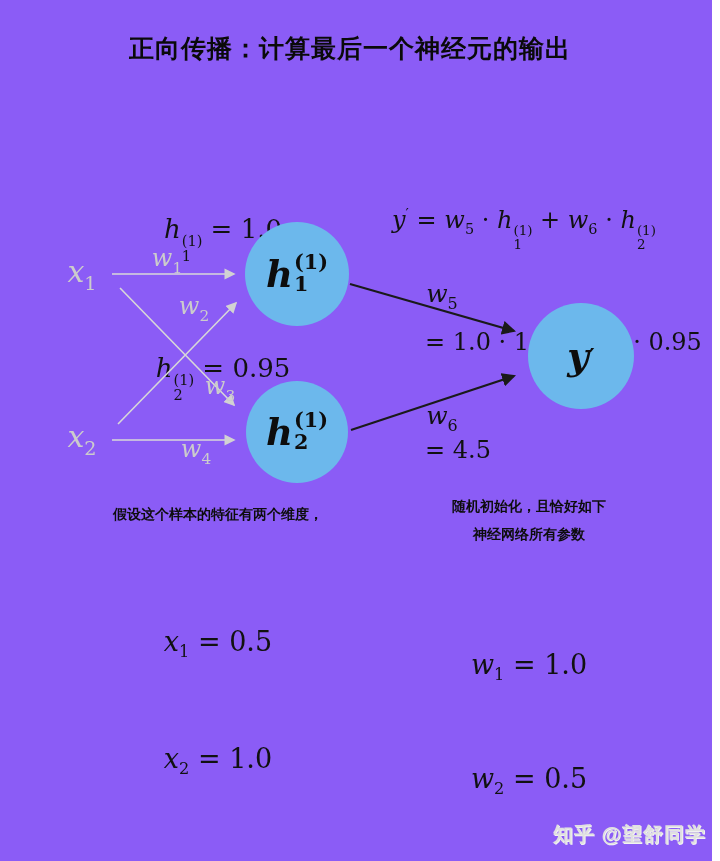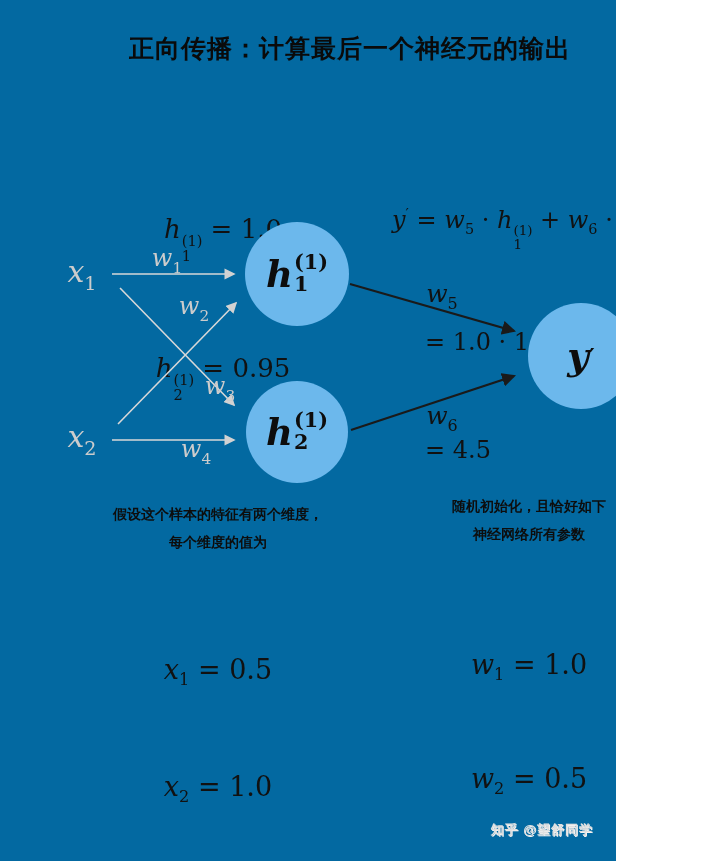--- a/index.html
+++ b/index.html
@@ -1,17 +1,17 @@
 <!DOCTYPE html>
 <html><head>
 <meta charset="utf-8">
 <style>
   html,body { margin:0; padding:0; background:#ffffff; }
   .page {
-    position:relative; width:616px; height:861px; background:#0369a1;
+    position:relative; width:712px; height:861px; background:#8b5cf6;
     overflow:hidden; font-family:"Liberation Sans","DejaVu Sans",sans-serif;
     color:#111111;
   }
   
   .title {
     position:absolute; top:32px; left:0; width:700px; text-align:center;
     font-size:25px; font-weight:bold; letter-spacing:1px; color:#0a0a0a;
   }
   
   .math { font-family:"DejaVu Serif","Liberation Serif",serif; white-space:pre; }
@@ -62,21 +62,21 @@
   .nl-y  { left:528px; top:303px; width:106px; height:106px; }
   
   .note { position:absolute; text-align:center; }
   .note-left  { left:44px;  top:500px; width:348px; }
   .note-right { left:396px; top:492px; width:266px; }
   .cn-line { font-size:14px; font-weight:bold; line-height:28px; color:#0d0d0d; }
   .note-left .x-eqs { margin-top:16px; font-size:27px; line-height:39px; }
   .note-right .w-rows { margin-top:22px; font-size:27px; line-height:38px; }
   
   .watermark {
-    position:absolute; top:821px; right:23px; font-size:13px; font-weight:bold;
+    position:absolute; top:821px; right:6px; font-size:20px; font-weight:bold;
     color:#e0e0e0; text-shadow:1px 1px 0 #f2f2f2; letter-spacing:1px;
   }
 </style>
 </head>
 <body>
 
 <div class="page">
 
   <div class="title">正向传播：计算最后一个神经元的输出</div>
 
@@ -151,21 +151,20 @@
         <span class="msub">2</span>
       </span>
     </div>
   <div class="node-label nl-y">
       <span class="mvar">y</span>
       <sup class="msup1">′</sup>
     </div>
 
   <div class="note note-left">
     <div class="cn-line">假设这个样本的特征有两个维度，</div>
-    <div class="cn-line">每个维度的值为</div>
     <div class="x-eqs math">
       <div><span class="mvar">x</span><sub class="msub1">1</sub><span> = 0.5</span></div>
       <div><span class="mvar">x</span><sub class="msub1">2</sub><span> = 1.0</span></div>
     </div>
 
   </div>
 
   <div class="note note-right">
     <div class="cn-line">随机初始化，且恰好如下</div>
     <div class="cn-line">神经网络所有参数</div>

